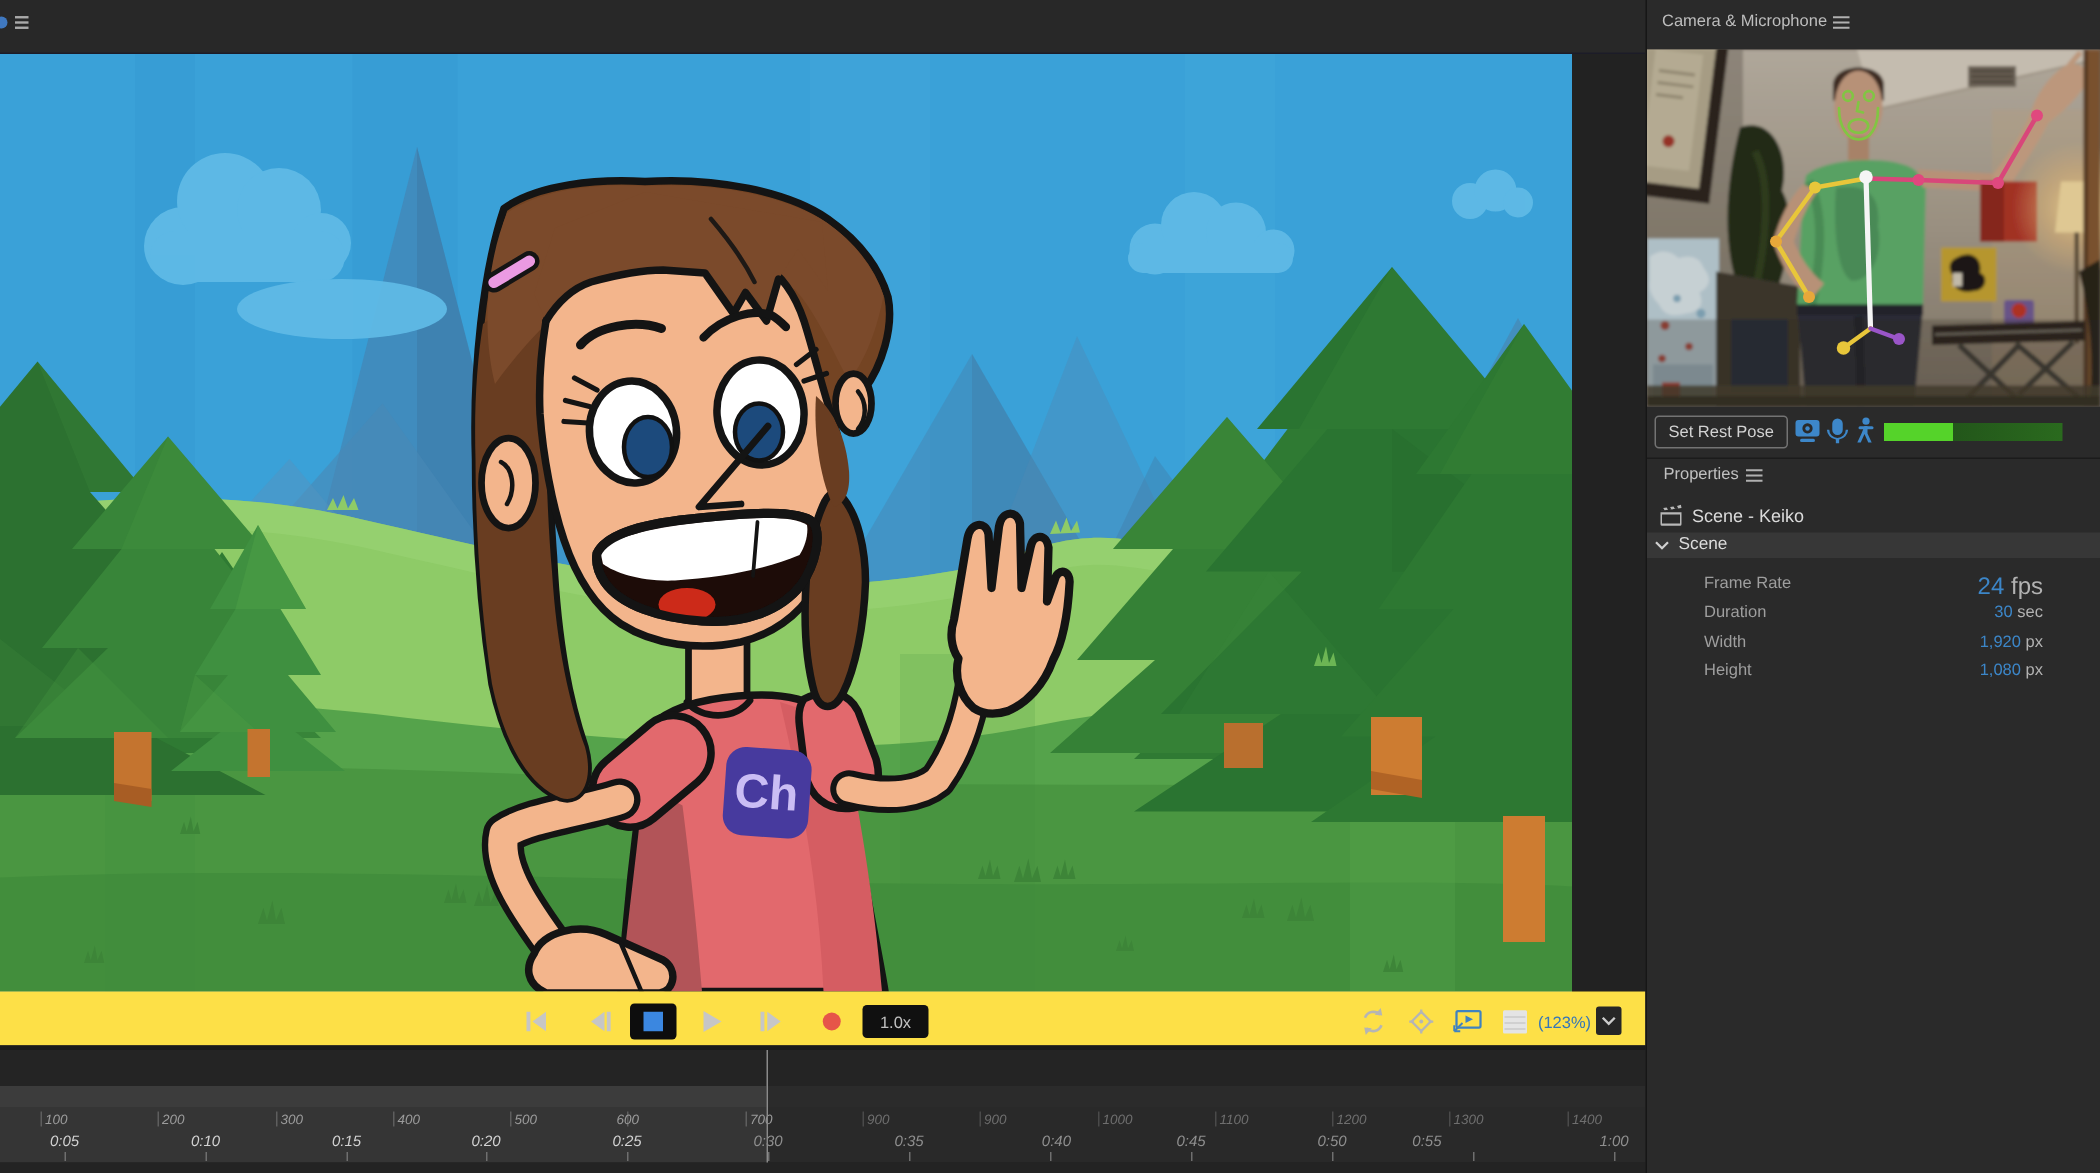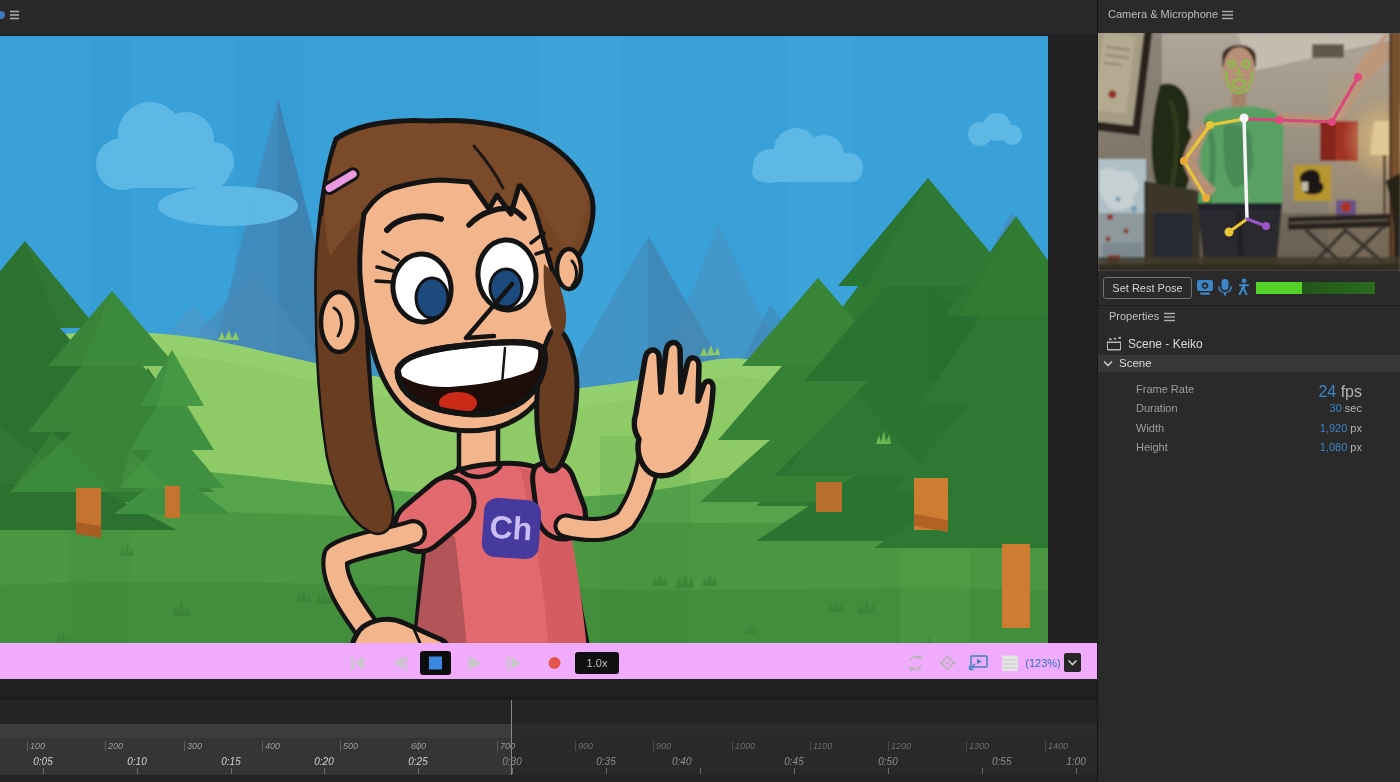--- a/index.html
+++ b/index.html
@@ -2,21 +2,21 @@
 <html><head>
 <meta charset="utf-8">
 <style>
   html,body{margin:0;padding:0;width:1400px;height:782px;overflow:hidden;background:#232323;
     font-family:"Liberation Sans",sans-serif;}
   .abs{position:absolute;}
   #stage{position:relative;width:1400px;height:782px;background:#202020;}
   #topbar{left:0;top:0;width:1097px;height:36px;background:#282828;border-bottom:1px solid #1c1c28;box-sizing:border-box;}
   #gutter{left:1048px;top:36px;width:49px;height:625px;background:#222222;}
   #canvaswrap{left:0;top:36px;width:1048px;height:625px;background:#39a2d8;}
-  #playbar{left:0;top:643px;width:1097px;height:36px;background:#f0abfc;}
+  #playbar{left:0;top:661px;width:1097px;height:36px;background:#fde047;}
   #timeline{left:0;top:697px;width:1097px;height:85px;background:#232323;}
   #rightpanel{left:1097px;top:0;width:303px;height:782px;background:#2a2a2a;border-left:1px solid #161616;}
   .tlab{position:absolute;font-size:9px;color:#999;font-style:italic;}
   .tctext{position:absolute;font-size:10px;color:#cccccc;font-style:italic;}
 </style>
 </head>
 <body>
 <div id="stage">
 
   <div id="topbar" class="abs">
@@ -276,27 +276,27 @@
     <div class="tctext" style="left:217px;top:59px;width:28px;text-align:center;color:#d2d2d2">0:15</div>
     <div class="abs" style="left:231px;top:71px;width:1px;height:6px;background:#6f6f6f"></div>
     <div class="tctext" style="left:310px;top:59px;width:28px;text-align:center;color:#d2d2d2">0:20</div>
     <div class="abs" style="left:324px;top:71px;width:1px;height:6px;background:#6f6f6f"></div>
     <div class="tctext" style="left:404px;top:59px;width:28px;text-align:center;color:#d2d2d2">0:25</div>
     <div class="abs" style="left:418px;top:71px;width:1px;height:6px;background:#6f6f6f"></div>
     <div class="tctext" style="left:498px;top:59px;width:28px;text-align:center;color:#8f8f8f">0:30</div>
     <div class="abs" style="left:512px;top:71px;width:1px;height:6px;background:#6f6f6f"></div>
     <div class="tctext" style="left:592px;top:59px;width:28px;text-align:center;color:#8f8f8f">0:35</div>
     <div class="abs" style="left:606px;top:71px;width:1px;height:6px;background:#6f6f6f"></div>
-    <div class="tctext" style="left:672px;top:59px;width:28px;text-align:left;color:#8f8f8f">0:40</div>
+    <div class="tctext" style="left:686px;top:59px;width:28px;text-align:right;color:#8f8f8f">0:40</div>
     <div class="abs" style="left:700px;top:71px;width:1px;height:6px;background:#6f6f6f"></div>
     <div class="tctext" style="left:780px;top:59px;width:28px;text-align:center;color:#8f8f8f">0:45</div>
     <div class="abs" style="left:794px;top:71px;width:1px;height:6px;background:#6f6f6f"></div>
     <div class="tctext" style="left:874px;top:59px;width:28px;text-align:center;color:#8f8f8f">0:50</div>
     <div class="abs" style="left:888px;top:71px;width:1px;height:6px;background:#6f6f6f"></div>
-    <div class="tctext" style="left:992px;top:59px;width:28px;text-align:left;color:#8f8f8f">0:55</div>
+    <div class="tctext" style="left:933px;top:59px;width:28px;text-align:right;color:#8f8f8f">0:55</div>
     <div class="abs" style="left:982px;top:71px;width:1px;height:6px;background:#6f6f6f"></div>
     <div class="tctext" style="left:1062px;top:59px;width:28px;text-align:center;color:#8f8f8f">1:00</div>
     <div class="abs" style="left:1076px;top:71px;width:1px;height:6px;background:#6f6f6f"></div>
     <div class="abs" style="left:511px;top:3px;width:1px;height:75px;background:#8a8a8a"></div>
   </div>
 
   <div id="rightpanel" class="abs">
     <div class="abs" style="left:10px;top:8px;font-size:11px;color:#bdbdbd">Camera &amp; Microphone</div>
     <svg class="abs" style="left:123px;top:9px" width="13" height="12" viewBox="0 0 13 12">
       <g stroke="#b0b0b0" stroke-width="1.4">

